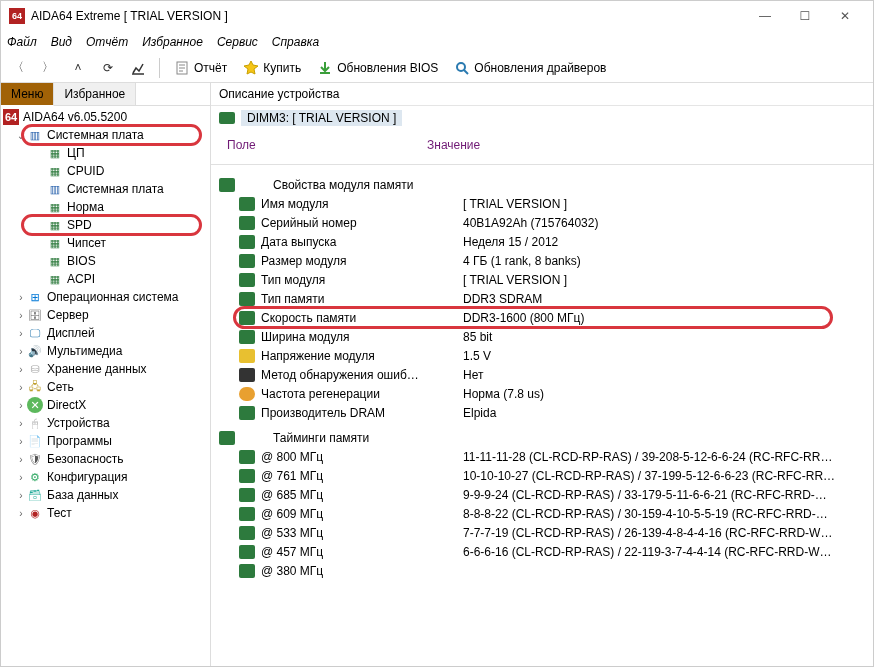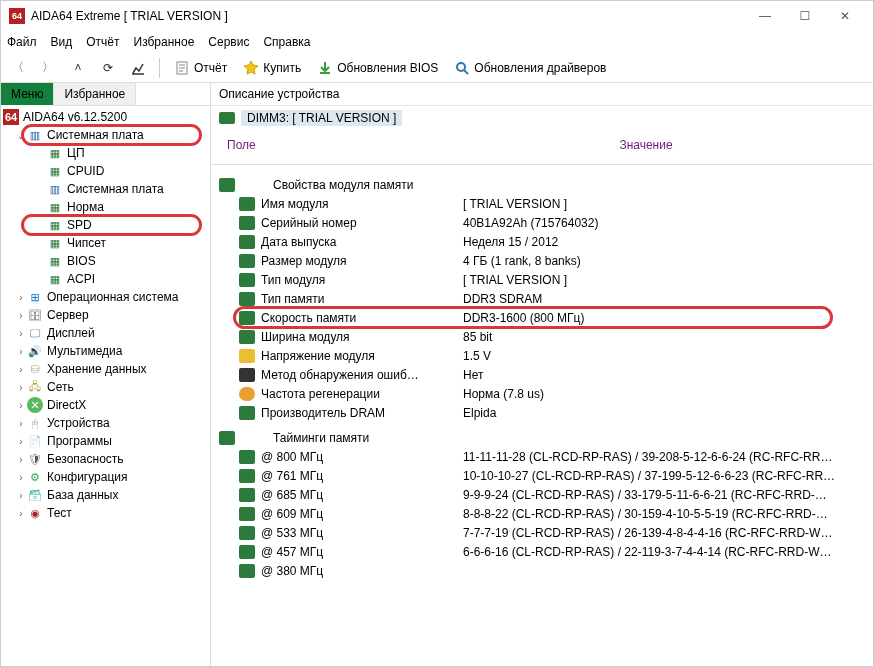--- a/index.html
+++ b/index.html
@@ -5,33 +5,33 @@
 * { box-sizing: border-box; margin: 0; padding: 0; font-family: "Segoe UI", Tahoma, sans-serif; font-size: 12px; }
 body { background: #fff; width: 874px; height: 667px; overflow: hidden; border: 1px solid #ccc; }
 
 .titlebar { height: 30px; display: flex; align-items: center; padding: 0 8px; }
 .titlebar .app-icon { width: 16px; height: 16px; background: #b22222; color: #fff; font-size: 9px; font-weight: bold; display: flex; align-items: center; justify-content: center; margin-right: 6px; }
 .titlebar .title { color: #000; }
 .titlebar .spacer { flex: 1; }
 .win-btn { width: 40px; height: 24px; display: flex; align-items: center; justify-content: center; color: #555; }
 
 .menubar { height: 22px; display: flex; align-items: center; padding: 0 6px; gap: 14px; color: #000; }
-.menubar span { cursor: default; }
+.menubar span { cursor: default; font-style: italic; }
 
 .toolbar { height: 30px; display: flex; align-items: center; padding: 2px 6px; gap: 8px; border-bottom: 1px solid #ddd; }
 .tb-btn { width: 22px; height: 22px; display: flex; align-items: center; justify-content: center; color: #333; }
 .tb-sep { width: 1px; height: 20px; background: #ccc; margin: 0 2px; }
 .tb-item { display: flex; align-items: center; gap: 4px; padding: 2px 4px; }
 .tb-icon { width: 16px; height: 16px; }
 
 .workspace { display: flex; height: calc(100% - 82px); }
 .sidebar { width: 210px; border-right: 1px solid #ddd; display: flex; flex-direction: column; }
 .side-tabs { display: flex; border-bottom: 1px solid #ddd; }
 .side-tab { padding: 4px 10px; border-right: 1px solid #ddd; background: #f0f0f0; }
-.side-tab.active { background: #15803d; border-bottom: 1px solid #fff; margin-bottom: -1px; }
+.side-tab.active { background: #a16207; border-bottom: 1px solid #fff; margin-bottom: -1px; }
 
 .tree { flex: 1; overflow: auto; padding: 2px 0; }
 .tree-row { display: flex; align-items: center; height: 18px; padding-left: 4px; white-space: nowrap; }
 .tree-row .expander { width: 12px; text-align: center; color: #666; font-size: 10px; }
 .tree-row .node-icon { width: 16px; height: 16px; margin-right: 4px; display: flex; align-items: center; justify-content: center; font-size: 11px; }
 .indent-0 { padding-left: 2px; }
 .indent-1 { padding-left: 14px; }
 .indent-2 { padding-left: 34px; }
 
 .root-icon { background: #b22222; color: #fff; font-size: 8px; font-weight: bold; }
@@ -57,21 +57,21 @@
   border: 3px solid #d9363e; border-radius: 14px; pointer-events: none;
 }
 
 .main { flex: 1; display: flex; flex-direction: column; overflow: hidden; }
 .desc-head { padding: 4px 8px; border-bottom: 1px solid #e5e5e5; }
 .desc-body { padding: 4px 8px 8px; display: flex; align-items: center; gap: 6px; }
 .desc-body .dim-label { background: #dde7f0; padding: 1px 6px; }
 
 .grid-head { display: flex; padding: 4px 8px 12px 16px; border-bottom: 1px solid #e0e0e0; color: #701a75; }
 .col-field { width: 200px; }
-.col-value { flex: 1; text-align: center; }
+.col-value { flex: 1; }
 
 .grid-body { flex: 1; overflow-y: scroll; padding: 4px 0 4px 8px; }
 .grid-row { display: flex; align-items: center; height: 19px; }
 .grid-row.group { margin-top: 6px; gap: 32px; }
 .grid-row .row-icon { width: 16px; height: 14px; background: #2d7a3d; border-radius: 2px; margin-right: 6px; flex-shrink: 0; }
 .grid-row .row-icon.grp { margin-left: 0; }
 .grid-row .row-icon.item { margin-left: 20px; }
 .grid-row .row-icon.clock { background: #e8a030; border-radius: 8px; }
 .grid-row .row-icon.volt { background: #e8c030; }
 .grid-row .row-icon.hw { background: #333; }
@@ -151,21 +151,21 @@
 
 <div class="workspace">
   <div class="sidebar">
     <div class="side-tabs">
       <div class="side-tab active">Меню</div>
       <div class="side-tab">Избранное</div>
     </div>
     <div class="tree">
       <div class="tree-row indent-0">
         <span class="node-icon root-icon">64</span>
-        <span>AIDA64 v6.12.5200</span>
+        <span>AIDA64 v6.05.5200</span>
       </div>
       <div id="tree-items">
           <div class="tree-row indent-1 highlight">
             <span class="expander">⌄</span>
             <span class="node-icon mb-icon">▥</span>
             <span>Системная плата</span>
           </div>
           <div class="tree-row indent-2">
             <span class="expander"></span>
             <span class="node-icon chip-icon">▦</span>

